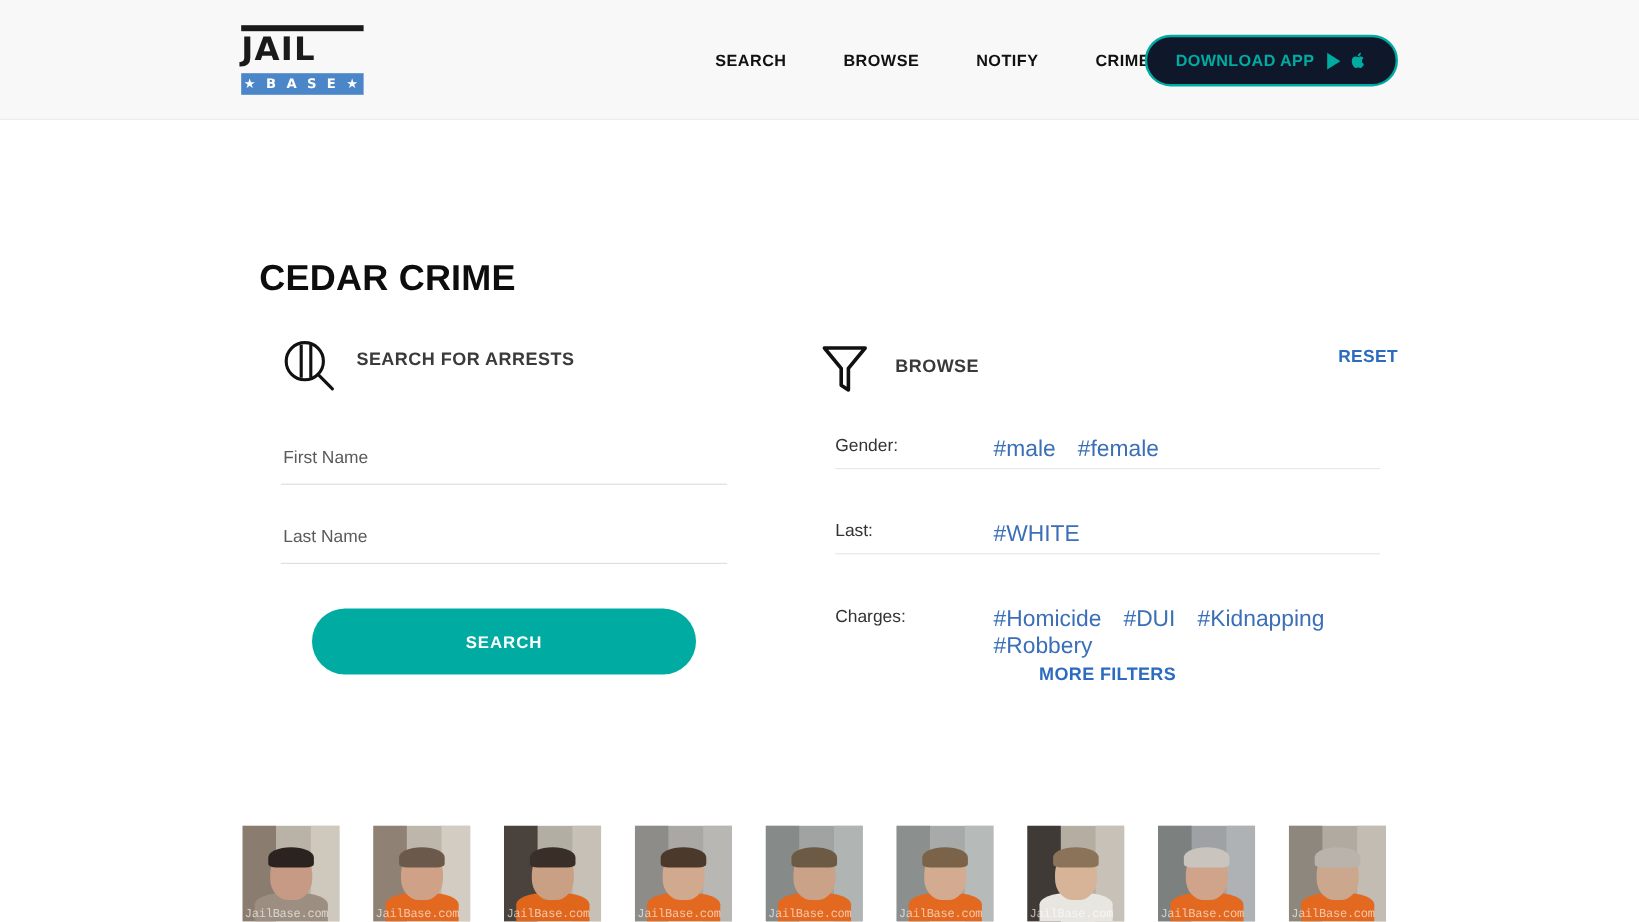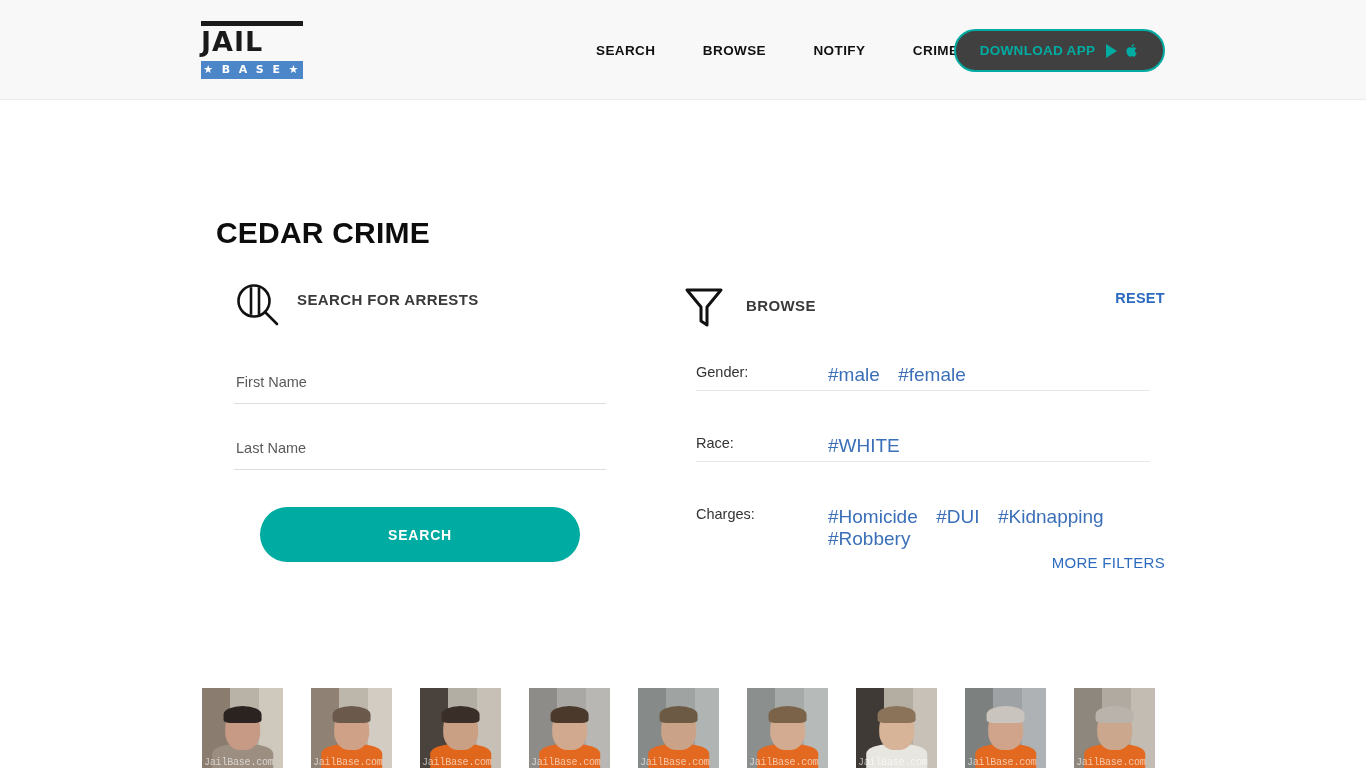--- a/index.html
+++ b/index.html
@@ -70,21 +70,21 @@
     text-decoration: none;
     white-space: nowrap;
   }
   .nav-item:last-child { margin-right: 0; }
 
   .dl-btn {
     position: absolute; left: 954px; top: 29px;
     width: 211px; height: 43px;
     border: 2px solid #00aba1;
     border-radius: 22px;
-    background: #404040;
+    background: #0f172a;
     cursor: pointer;
     display: flex;
     align-items: center;
     justify-content: center;
     text-align: center;
   }
   .dl-label {
     color: #00aba1;
     font-size: 13.5px;
     font-weight: bold;
@@ -189,22 +189,22 @@
     position: absolute; left: 15px; width: 454px; height: 1px;
     background: #e8e8e8;
   }
   #row-gender { top: 72px; }
   #div-1 { top: 108px; }
   #row-race { top: 143px; }
   #div-2 { top: 179px; }
   #row-charges { top: 214px; }
   .more-filters {
     position: absolute; left: 0; top: 272px; width: 484px;
-    text-align: right;
-    font-size: 15px; font-weight: normal;
+    text-align: center;
+    font-size: 15px; font-weight: bold;
     color: #2c6bbf; letter-spacing: 0.3px;
     cursor: pointer; text-decoration: none;
   }
 
   
   .mug-strip { position: absolute; left: 202px; top: 688px; height: 80px; }
   .mug {
     position: relative;
     display: inline-block;
     width: 81px; height: 80px;
@@ -308,21 +308,21 @@
   <div class="filter-row" id="row-gender">
     <span class="rlabel">Gender:</span>
     <span class="rtags">
       <a class="tag">#male</a>
       <a class="tag">#female</a>
     </span>
   </div>
   <div class="divider" id="div-1"></div>
 
   <div class="filter-row" id="row-race">
-    <span class="rlabel">Race:</span>
+    <span class="rlabel">Last:</span>
     <span class="rtags">
       <a class="tag">#WHITE</a>
     </span>
   </div>
   <div class="divider" id="div-2"></div>
 
   <div class="filter-row" id="row-charges">
     <span class="rlabel">Charges:</span>
     <span class="rtags">
       <a class="tag">#Homicide</a>

